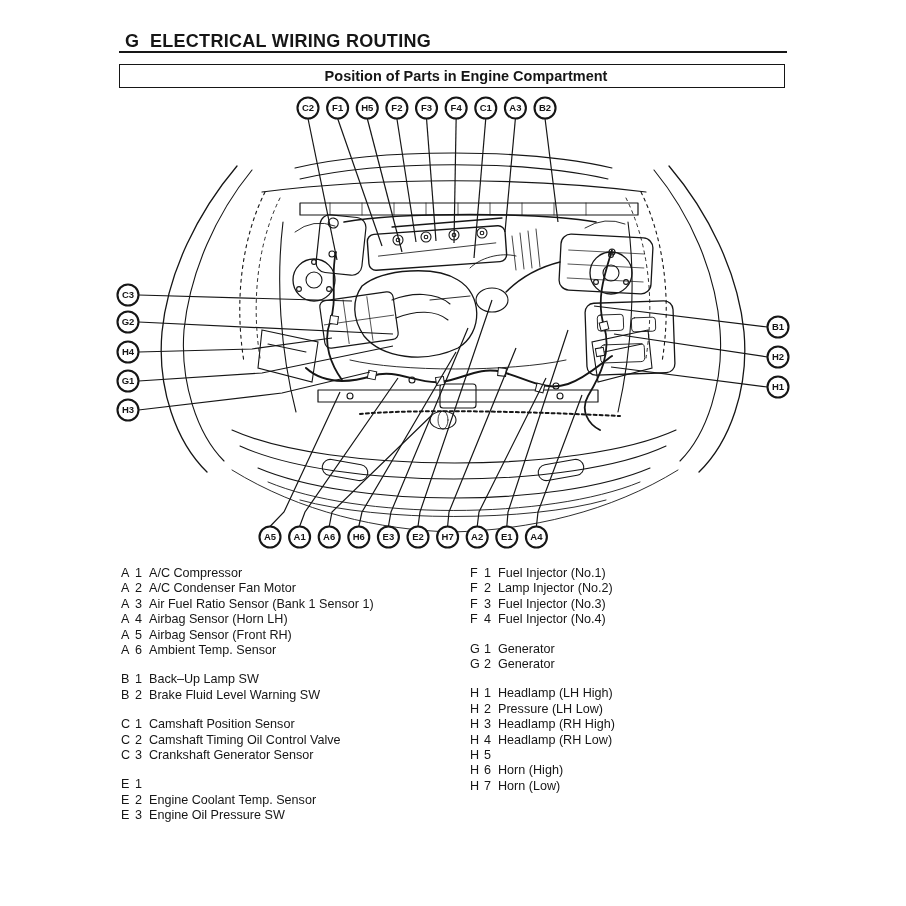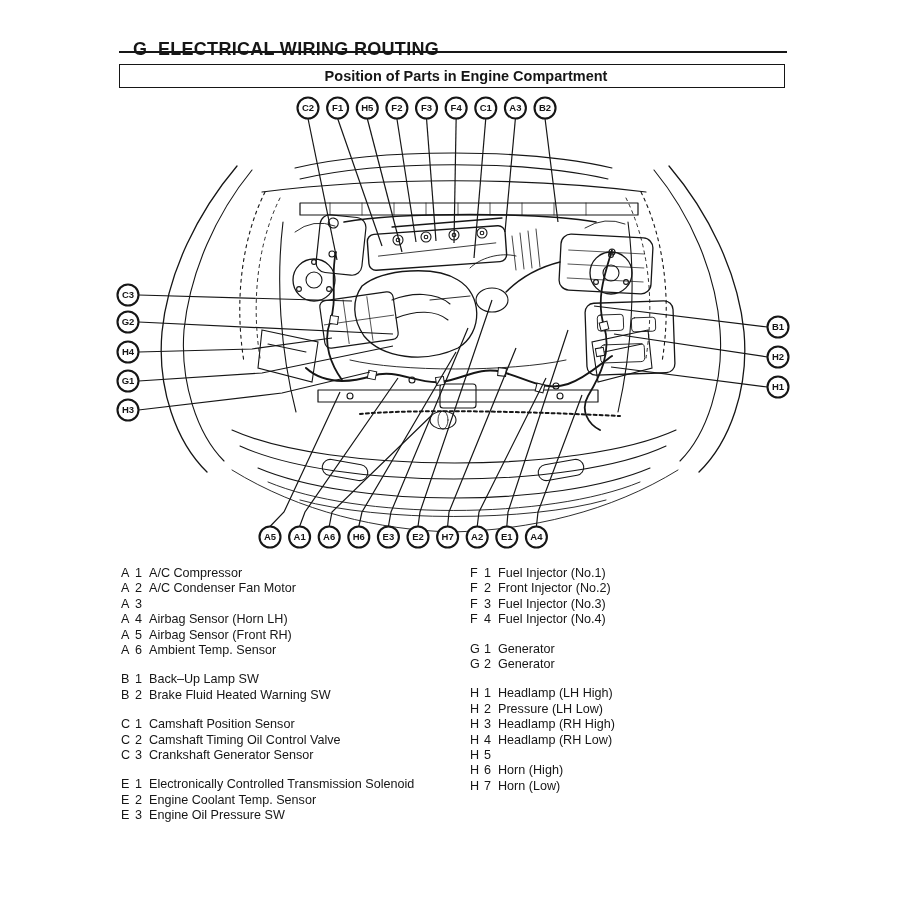--- a/index.html
+++ b/index.html
@@ -1,18 +1,18 @@
 <!DOCTYPE html>
 <html><head>
 <meta charset="utf-8">
 <style>
   html,body{margin:0;padding:0;background:#fff;}
   .page{position:relative;width:906px;height:906px;background:#ffffff;overflow:hidden;
         font-family:"Liberation Sans",sans-serif;color:#161616;}
-  .doc-title{position:absolute;left:121px;top:27px;margin:12px;font-size:18px;font-weight:bold;
+  .doc-title{position:absolute;left:121px;top:27px;margin:4px;font-size:18px;font-weight:bold;
              letter-spacing:.3px;white-space:pre;}
   .title-rule{position:absolute;left:119px;top:51px;width:668px;height:2px;background:#161616;}
   .subtitle-box{position:absolute;left:119px;top:64px;width:664px;height:22px;
                 border:1.6px solid #161616;display:flex;align-items:center;justify-content:center;}
   .subtitle-box span{font-size:14.5px;font-weight:bold;padding-left:28px;}
   svg.diagram{position:absolute;left:0;top:0;}
   .legend-col{position:absolute;width:350px;}
   #legend-left{left:121px;top:566px;}
   #legend-right{left:470px;top:566px;}
   .lg-group{margin-bottom:14px;}
@@ -312,20 +312,21 @@
           <span class="lg-label">A/C Compressor</span>
         </div>
         <div class="lg-row">
           <span class="lg-letter">A</span>
           <span class="lg-num">2</span>
           <span class="lg-label">A/C Condenser Fan Motor</span>
         </div>
         <div class="lg-row">
           <span class="lg-letter">A</span>
           <span class="lg-num">3</span>
+          <span class="lg-label">Air Fuel Ratio Sensor (Bank 1 Sensor 1)</span>
         </div>
         <div class="lg-row">
           <span class="lg-letter">A</span>
           <span class="lg-num">4</span>
           <span class="lg-label">Airbag Sensor (Horn LH)</span>
         </div>
         <div class="lg-row">
           <span class="lg-letter">A</span>
           <span class="lg-num">5</span>
           <span class="lg-label">Airbag Sensor (Front RH)</span>
@@ -338,21 +339,21 @@
       </div>
       <div class="lg-group">
         <div class="lg-row">
           <span class="lg-letter">B</span>
           <span class="lg-num">1</span>
           <span class="lg-label">Back–Up Lamp SW</span>
         </div>
         <div class="lg-row">
           <span class="lg-letter">B</span>
           <span class="lg-num">2</span>
-          <span class="lg-label">Brake Fluid Heated Warning SW</span>
+          <span class="lg-label">Brake Fluid Level Warning SW</span>
         </div>
       </div>
       <div class="lg-group">
         <div class="lg-row">
           <span class="lg-letter">C</span>
           <span class="lg-num">1</span>
           <span class="lg-label">Camshaft Position Sensor</span>
         </div>
         <div class="lg-row">
           <span class="lg-letter">C</span>
@@ -362,21 +363,20 @@
         <div class="lg-row">
           <span class="lg-letter">C</span>
           <span class="lg-num">3</span>
           <span class="lg-label">Crankshaft Generator Sensor</span>
         </div>
       </div>
       <div class="lg-group">
         <div class="lg-row">
           <span class="lg-letter">E</span>
           <span class="lg-num">1</span>
-          <span class="lg-label">Electronically Controlled Transmission Solenoid</span>
         </div>
         <div class="lg-row">
           <span class="lg-letter">E</span>
           <span class="lg-num">2</span>
           <span class="lg-label">Engine Coolant Temp. Sensor</span>
         </div>
         <div class="lg-row">
           <span class="lg-letter">E</span>
           <span class="lg-num">3</span>
           <span class="lg-label">Engine Oil Pressure SW</span>
@@ -386,21 +386,21 @@
   <div id="legend-right" class="legend-col">
       <div class="lg-group">
         <div class="lg-row">
           <span class="lg-letter">F</span>
           <span class="lg-num">1</span>
           <span class="lg-label">Fuel Injector (No.1)</span>
         </div>
         <div class="lg-row">
           <span class="lg-letter">F</span>
           <span class="lg-num">2</span>
-          <span class="lg-label">Front Injector (No.2)</span>
+          <span class="lg-label">Lamp Injector (No.2)</span>
         </div>
         <div class="lg-row">
           <span class="lg-letter">F</span>
           <span class="lg-num">3</span>
           <span class="lg-label">Fuel Injector (No.3)</span>
         </div>
         <div class="lg-row">
           <span class="lg-letter">F</span>
           <span class="lg-num">4</span>
           <span class="lg-label">Fuel Injector (No.4)</span>

